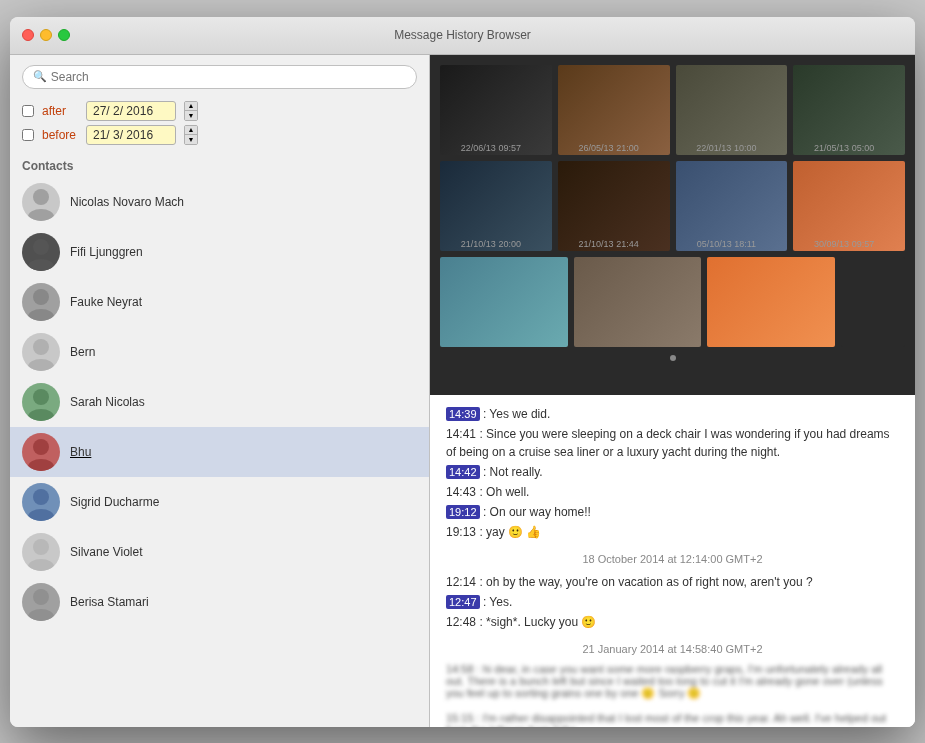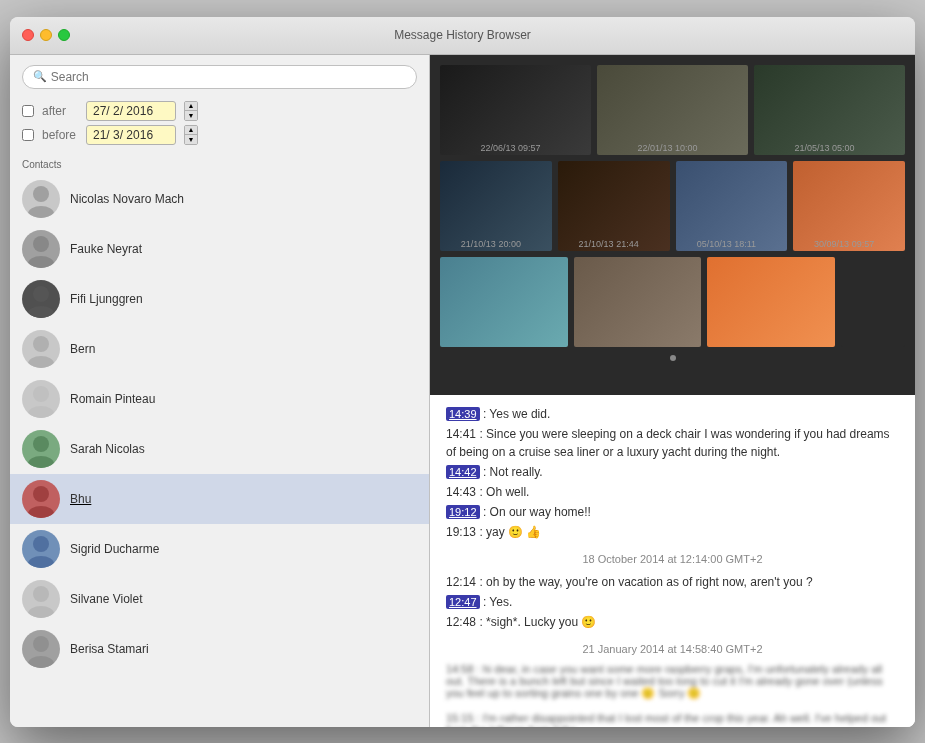--- a/index.html
+++ b/index.html
@@ -100,21 +100,21 @@
       display: flex;
       align-items: center;
       gap: 8px;
     }
     .date-checkbox {
       width: 12px;
       height: 12px;
     }
     .date-label {
       font-size: 12px;
-      color: #737373;
+      color: #c2410c;
       width: 36px;
     }
     .date-input {
       background: #fef9c3;
       border: 1px solid #b0b0b0;
       border-radius: 3px;
       padding: 2px 6px;
       font-size: 12px;
       width: 90px;
       color: #333;
@@ -134,23 +134,23 @@
       display: flex;
       align-items: center;
       justify-content: center;
       font-size: 7px;
       cursor: pointer;
       line-height: 1;
     }
     .stepper-up { border-bottom: 1px solid #b0b0b0; }
     .contacts-header {
       padding: 6px 12px 4px;
-      font-size: 10px;
+      font-size: 12px;
       color: #666;
-      font-weight: 400;
+      font-weight: 700;
     }
     .contacts-list {
       flex: 1;
       overflow-y: auto;
     }
     .contact-item {
       display: flex;
       align-items: center;
       padding: 6px 12px;
       gap: 10px;
@@ -248,21 +248,20 @@
       color: #333;
       line-height: 1.5;
     }
     .timestamp {
       background: #3a3aaa;
       color: white;
       padding: 1px 3px;
       border-radius: 2px;
       font-size: 11px;
       font-weight: 500;
-      text-decoration: underline;
     }
     .date-separator {
       text-align: center;
       color: #888;
       font-size: 11px;
       margin: 12px 0 8px;
     }
     .blurred-text {
       filter: blur(2px);
       color: #555;
@@ -321,54 +320,45 @@
         <div class="contact-item">
           <div class="avatar av-light">
             <svg viewBox="0 0 38 38">
                 <circle cx="19" cy="14" r="8" fill="#a0a0a0"></circle>
                 <ellipse cx="19" cy="34" rx="13" ry="8" fill="#a0a0a0"></ellipse>
               </svg>
           </div>
           <span class="contact-name">Nicolas Novaro Mach</span>
         </div>
         <div class="contact-item">
+          <div class="avatar av-dark">
+            <svg viewBox="0 0 38 38">
+                <circle cx="19" cy="14" r="8" fill="#555"></circle>
+                <ellipse cx="19" cy="34" rx="13" ry="8" fill="#555"></ellipse>
+              </svg>
+          </div>
+          <span class="contact-name">Fifi Ljunggren</span>
+        </div>
+        <div class="contact-item">
           <div class="avatar av-gray">
             <svg viewBox="0 0 38 38">
                 <circle cx="19" cy="14" r="8" fill="#888"></circle>
                 <ellipse cx="19" cy="34" rx="13" ry="8" fill="#888"></ellipse>
               </svg>
           </div>
           <span class="contact-name">Fauke Neyrat</span>
         </div>
         <div class="contact-item">
-          <div class="avatar av-dark">
-            <svg viewBox="0 0 38 38">
-                <circle cx="19" cy="14" r="8" fill="#555"></circle>
-                <ellipse cx="19" cy="34" rx="13" ry="8" fill="#555"></ellipse>
-              </svg>
-          </div>
-          <span class="contact-name">Fifi Ljunggren</span>
-        </div>
-        <div class="contact-item">
           <div class="avatar av-light">
             <svg viewBox="0 0 38 38">
                 <circle cx="19" cy="14" r="8" fill="#b0b0b0"></circle>
                 <ellipse cx="19" cy="34" rx="13" ry="8" fill="#b0b0b0"></ellipse>
               </svg>
           </div>
           <span class="contact-name">Bern</span>
-        </div>
-        <div class="contact-item">
-          <div class="avatar av-light">
-            <svg viewBox="0 0 38 38">
-                <circle cx="19" cy="14" r="8" fill="#c0c0c0"></circle>
-                <ellipse cx="19" cy="34" rx="13" ry="8" fill="#c0c0c0"></ellipse>
-              </svg>
-          </div>
-          <span class="contact-name">Romain Pinteau</span>
         </div>
         <div class="contact-item">
           <div class="avatar" style="background:#7aaa80;">
             <svg viewBox="0 0 38 38">
                 <circle cx="19" cy="14" r="8" fill="#5a8a60"></circle>
                 <ellipse cx="19" cy="34" rx="13" ry="8" fill="#5a8a60"></ellipse>
               </svg>
           </div>
           <span class="contact-name">Sarah Nicolas</span>
         </div>
@@ -411,20 +401,23 @@
       </div>
     </div>
 
     <div class="right-panel">
 
       <div class="photo-grid">
 
         <div class="photo-row">
           <div class="photo-thumb p1">
             <span class="photo-date">22/06/13 09:57</span>
+          </div>
+          <div class="photo-thumb p2">
+            <span class="photo-date">26/05/13 21:00</span>
           </div>
           <div class="photo-thumb p3">
             <span class="photo-date">22/01/13 10:00</span>
           </div>
           <div class="photo-thumb p4">
             <span class="photo-date">21/05/13 05:00</span>
           </div>
         </div>
 
         <div class="photo-row">

